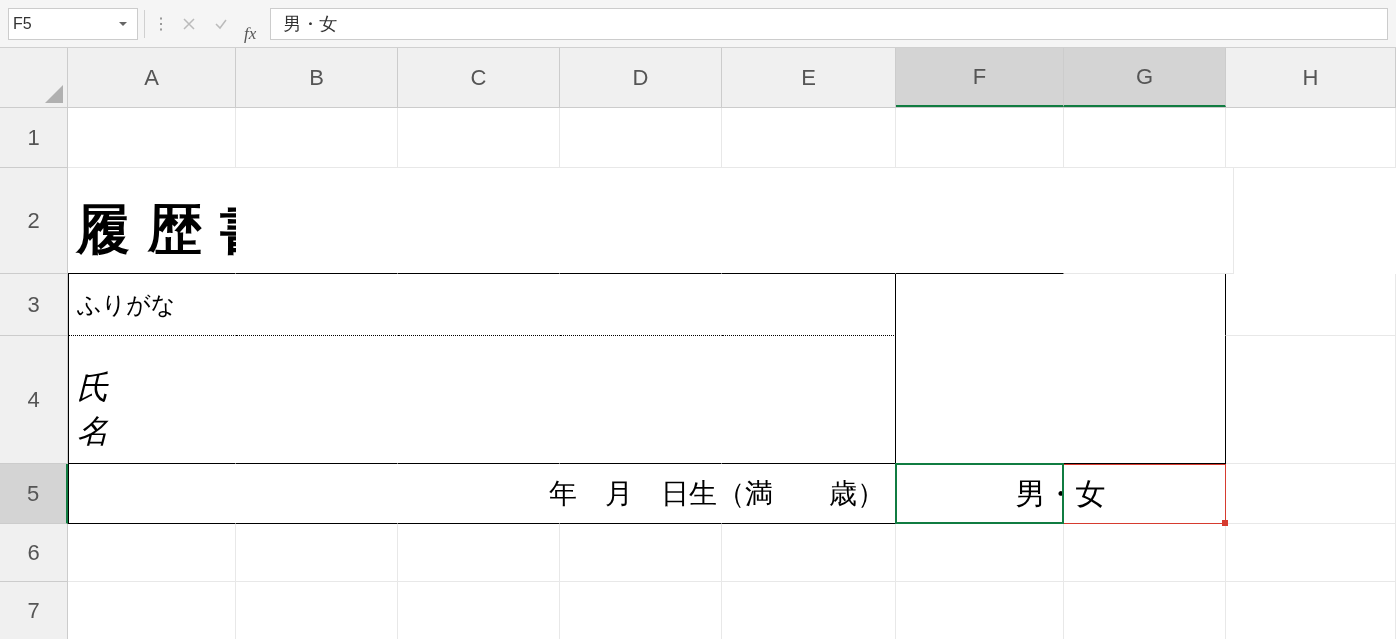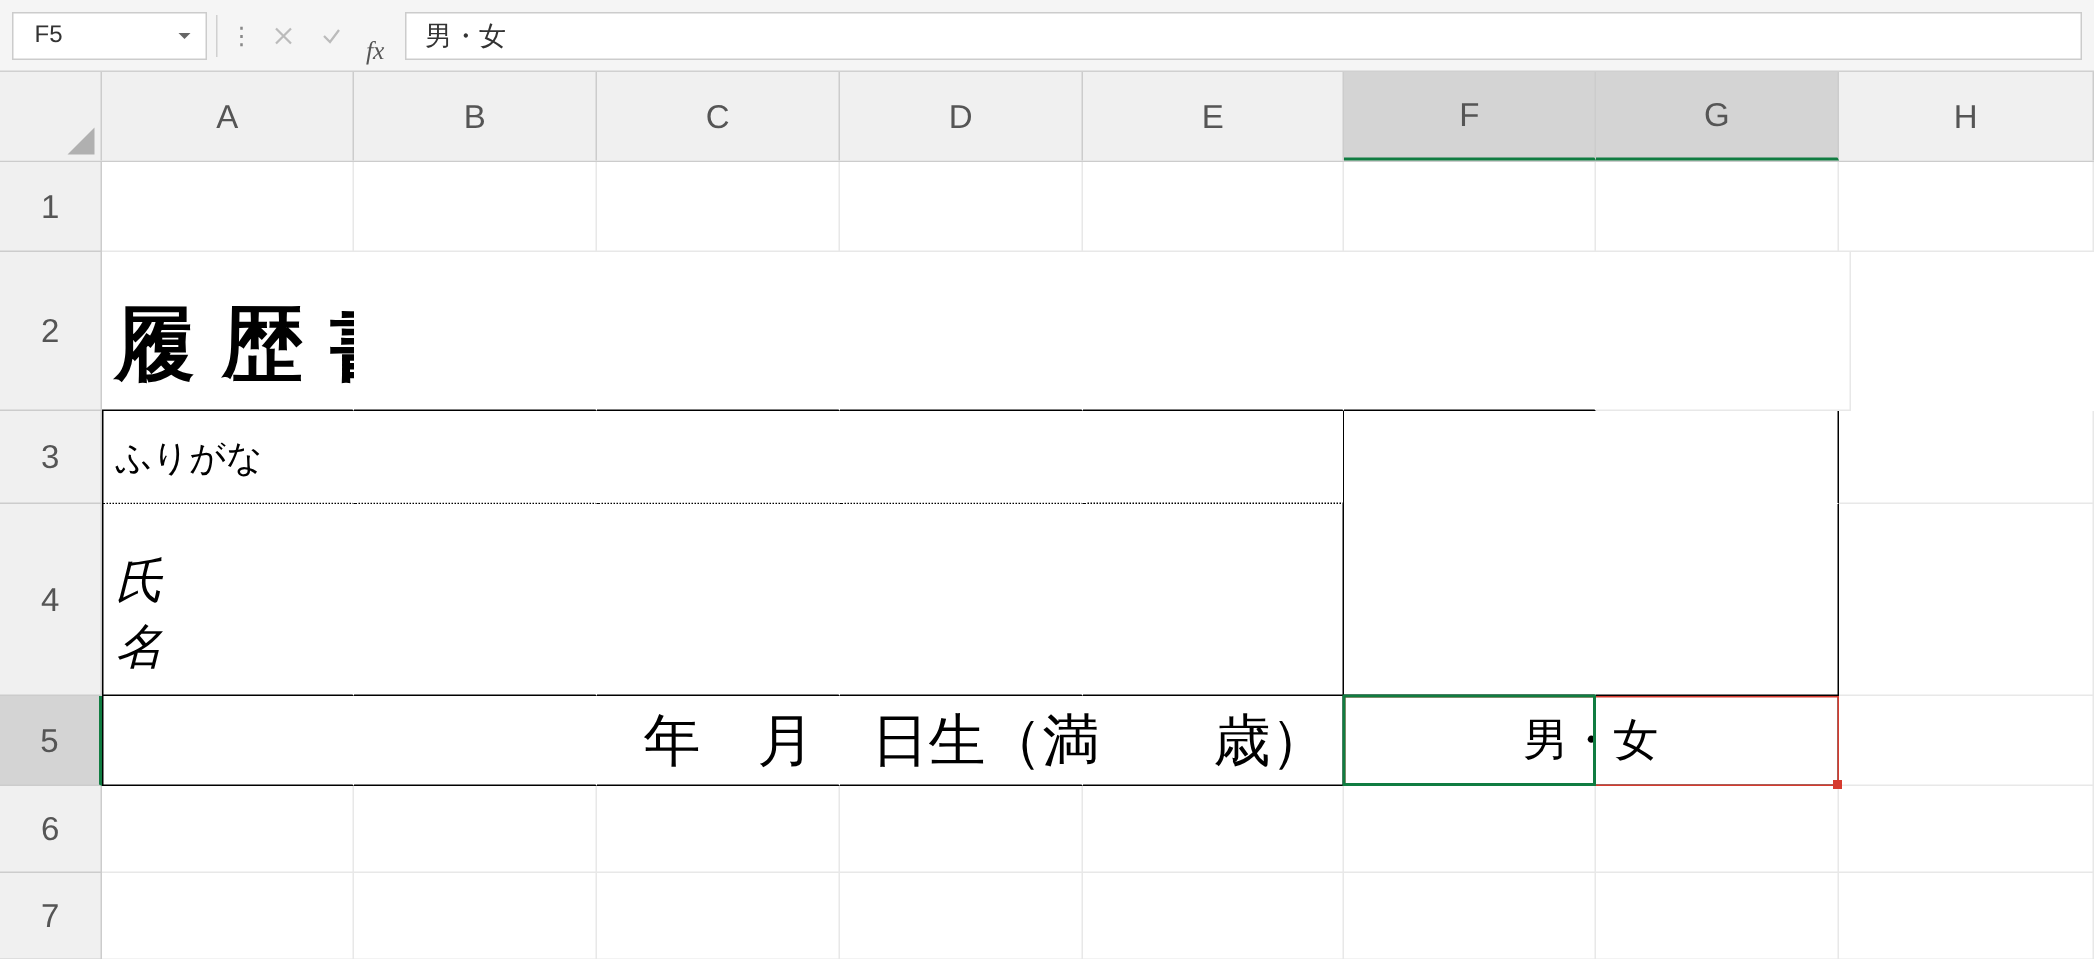--- a/index.html
+++ b/index.html
@@ -18,21 +18,21 @@
       padding: 0 8px;
       gap: 6px;
     }
     .name-box {
       width: 130px;
       height: 32px;
       background: #ffffff;
       border: 1px solid #cccccc;
       display: flex;
       align-items: center;
-      padding: 0 14px;
+      padding: 0 4px;
       font-size: 16px;
       color: #333;
       position: relative;
     }
     .name-box-chevron {
       position: absolute;
       right: 6px;
       width: 16px;
       height: 16px;
       display: flex;
@@ -159,21 +159,21 @@
     .shimei-text {
       position: absolute;
       left: 8px; top: 30px;
       font-size: 32px;
       letter-spacing: 24px;
       font-style: italic;
     }
     .birth-text {
       position: absolute;
       right: 10px; top: 50%; transform: translateY(-50%);
-      font-size: 38px;
+      font-size: 28px;
       white-space: nowrap;
       font-family: Liberation Serif, serif;
     }
     .gender-text {
       position: absolute;
       left: 0; right: 0; top: 50%; transform: translateY(-50%);
       text-align: center;
       font-size: 30px;
     }
     .b-left { border-left: 1px solid #000 !important; }

